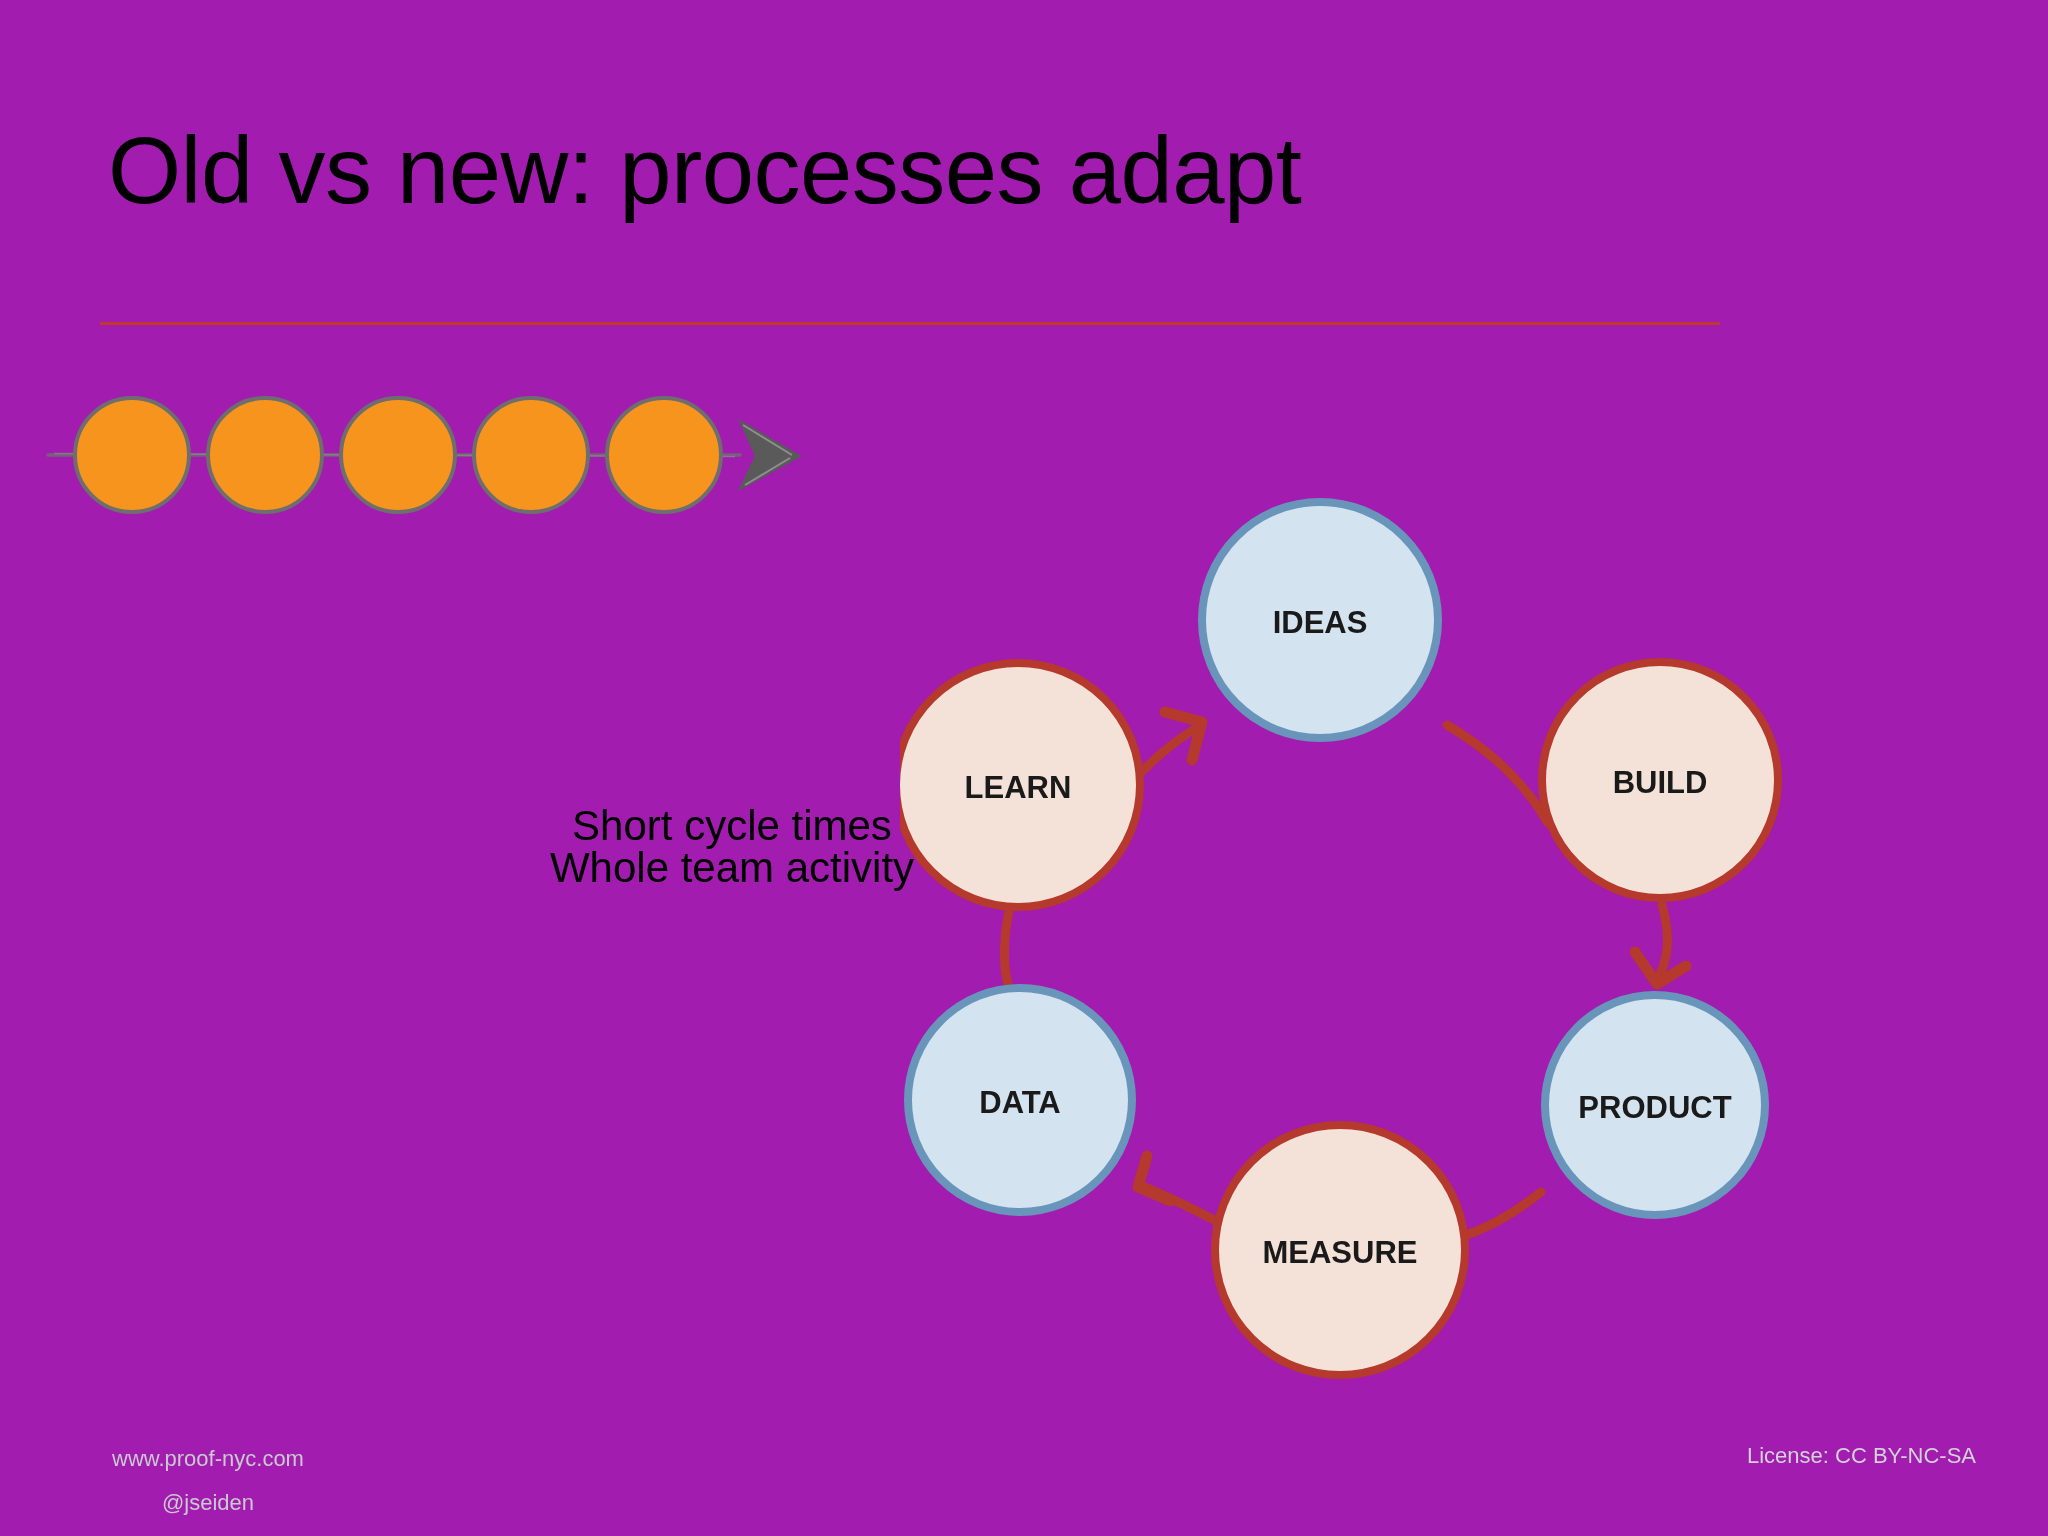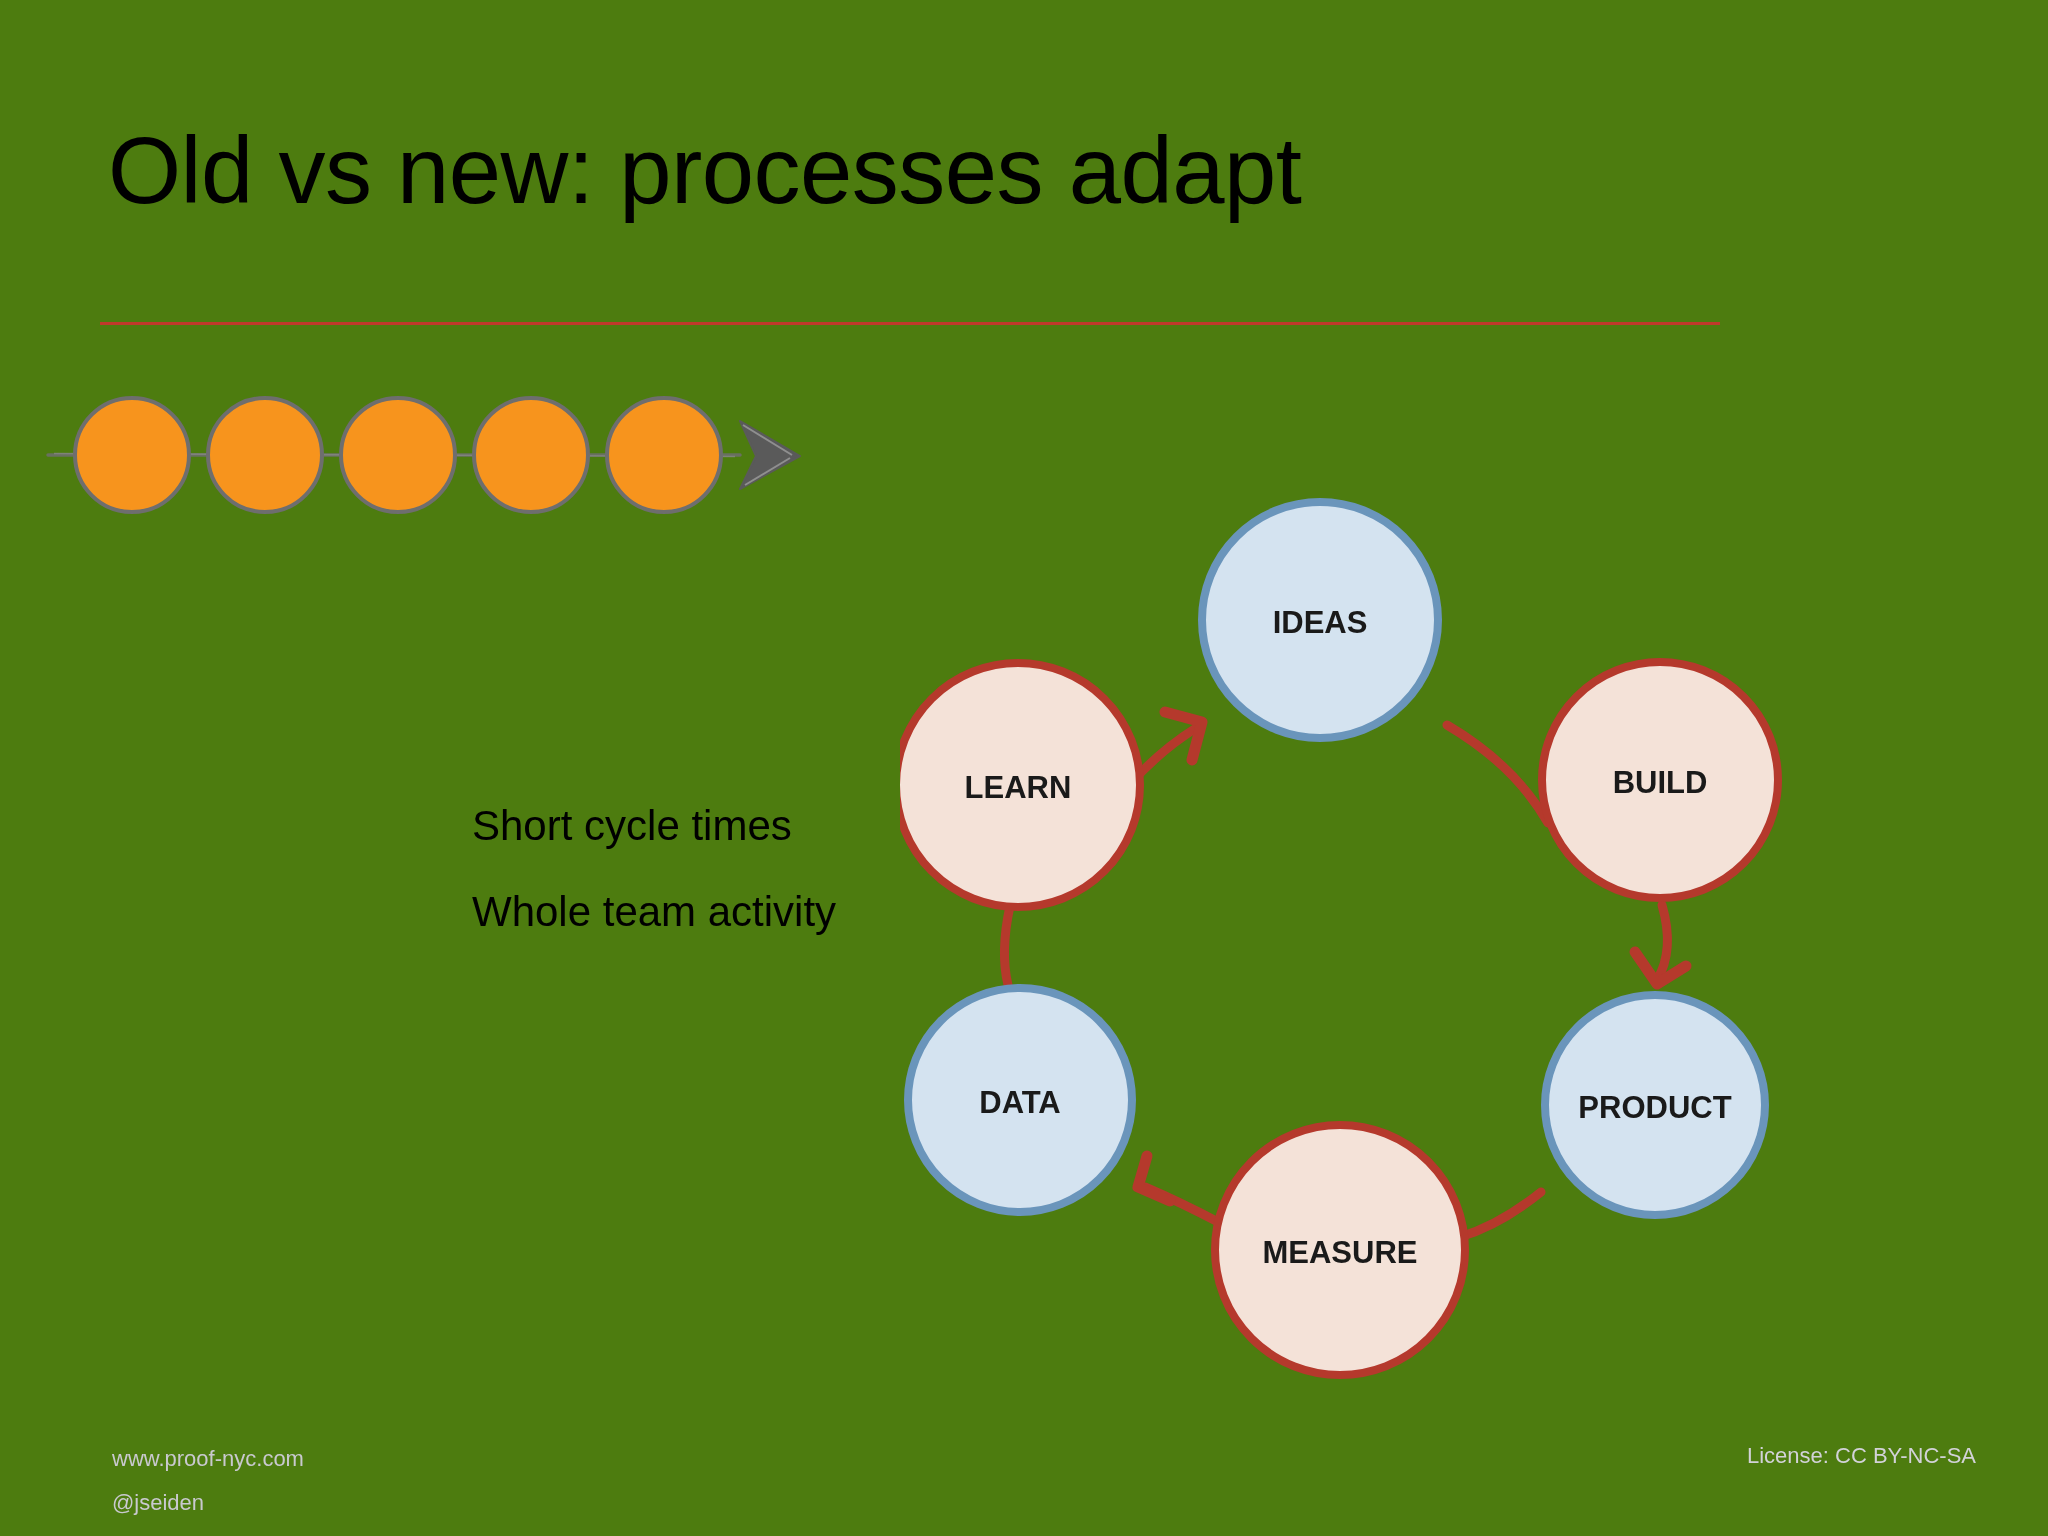--- a/index.html
+++ b/index.html
@@ -12,21 +12,22 @@
     height: 1536px;
     position: relative;
     overflow: hidden;
     font-family: "Liberation Sans", sans-serif;
     -webkit-font-smoothing: antialiased;
   }
 
   #slide {
     position: absolute;
     inset: 0;
-    background: #4d7c0f;
+    background: #a21caf;
+    text-align: center;
   }
 
   
   #slide-title {
     position: absolute;
     left: 108px;
     top: 122px;
     font-size: 94px;
     line-height: 1.05;
     font-weight: 400;
@@ -60,21 +61,21 @@
     left: 472px;
     top: 805px;
     width: 520px;
   }
   .body-line {
     font-size: 42px;
     line-height: 1.0;
     color: #000000;
     white-space: nowrap;
   }
-  .body-line + .body-line { margin-top: 44px; }
+  .body-line + .body-line { }
 
   
   #cycle-diagram {
     position: absolute;
     left: 900px;
     top: 460px;
     width: 520px;
     height: 920px;
   }
   #cycle-svg { width: 900px; height: 920px; display: block; }

